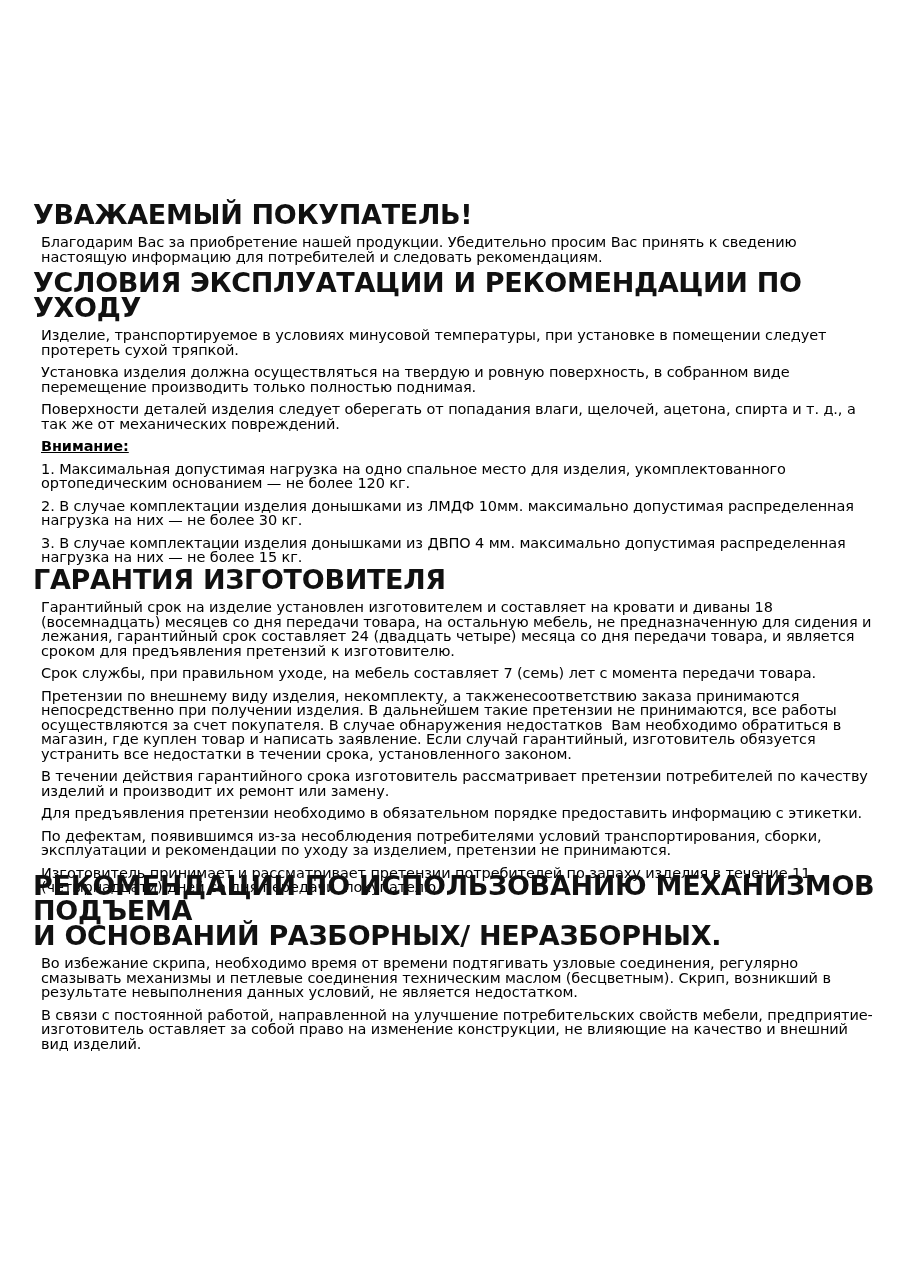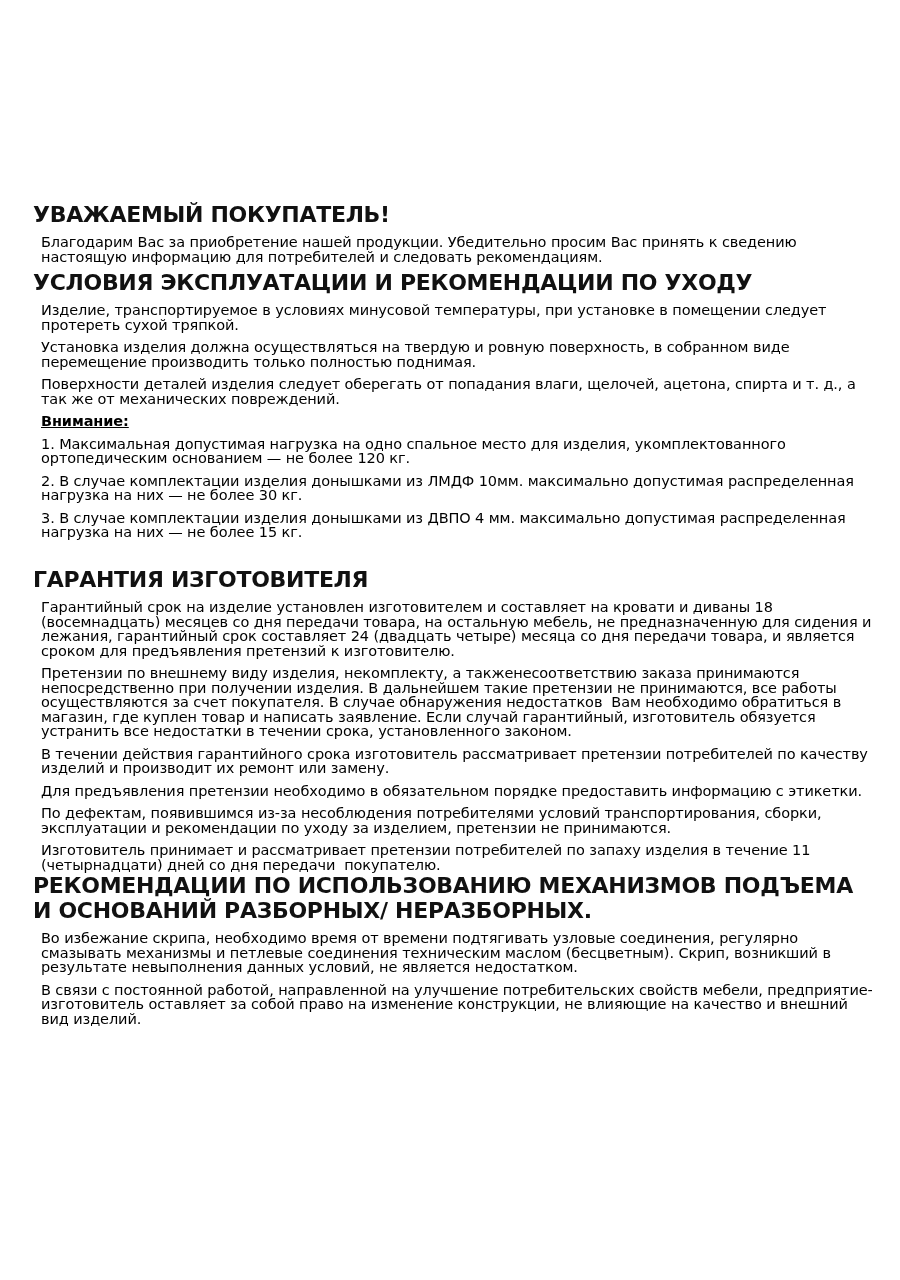--- a/index.html
+++ b/index.html
@@ -21,21 +21,21 @@
     position: absolute;
     left: 33px;
     width: 848px;
   }
   .sec-greeting   { top: 202px; }
   .sec-usage      { top: 270px; }
   .sec-warranty   { top: 567px; }
   .sec-mechanisms { top: 873px; }
   .doc-heading {
     margin: 0 0 3px 0;
-    font-size: 22px;
+    font-size: 27px;
     font-weight: 700;
     line-height: 25px;
     letter-spacing: -0.3px;
     white-space: pre-line; 
     color: #111111;
   }
   .doc-par {
     margin: 8px;
     font-size: 14.5px;
     line-height: 14.5px;
@@ -65,20 +65,21 @@
     <p class="doc-par">Поверхности деталей изделия следует оберегать от попадания влаги, щелочей, ацетона, спирта и т. д., а так же от механических повреждений.</p>
     <p class="doc-par warning">Внимание:</p>
     <p class="doc-par">1. Максимальная допустимая нагрузка на одно спальное место для изделия, укомплектованного ортопедическим основанием — не более 120 кг.</p>
     <p class="doc-par">2. В случае комплектации изделия донышками из ЛМДФ 10мм. максимально допустимая распределенная нагрузка на них — не более 30 кг.</p>
     <p class="doc-par">3. В случае комплектации изделия донышками из ДВПО 4 мм. максимально допустимая распределенная нагрузка на них — не более 15 кг.</p>
   </section>
 
   <section class="sec sec-warranty">
     <h2 class="doc-heading">ГАРАНТИЯ ИЗГОТОВИТЕЛЯ</h2>
     <p class="doc-par">Гарантийный срок на изделие установлен изготовителем и составляет на кровати и диваны 18 (восемнадцать) месяцев со дня передачи товара, на остальную мебель, не предназначенную для сидения и лежания, гарантийный срок составляет 24 (двадцать четыре) месяца со дня передачи товара, и является сроком для предъявления претензий к изготовителю.</p>
+    <p class="doc-par">Срок службы, при правильном уходе, на мебель составляет 7 (семь) лет с момента передачи товара.</p>
     <p class="doc-par">Претензии по внешнему виду изделия, некомплекту, а такженесоответствию заказа принимаются непосредственно при получении изделия. В дальнейшем такие претензии не принимаются, все работы осуществляются за счет покупателя. В случае обнаружения недостатков  Вам необходимо обратиться в магазин, где куплен товар и написать заявление. Если случай гарантийный, изготовитель обязуется устранить все недостатки в течении срока, установленного законом.</p>
     <p class="doc-par">В течении действия гарантийного срока изготовитель рассматривает претензии потребителей по качеству изделий и производит их ремонт или замену.</p>
     <p class="doc-par">Для предъявления претензии необходимо в обязательном порядке предоставить информацию с этикетки.</p>
     <p class="doc-par">По дефектам, появившимся из-за несоблюдения потребителями условий транспортирования, сборки, эксплуатации и рекомендации по уходу за изделием, претензии не принимаются.</p>
     <p class="doc-par">Изготовитель принимает и рассматривает претензии потребителей по запаху изделия в течение 11 (четырнадцати) дней со дня передачи  покупателю.</p>
   </section>
 
   <section class="sec sec-mechanisms">
     <h2 class="doc-heading">РЕКОМЕНДАЦИИ ПО ИСПОЛЬЗОВАНИЮ МЕХАНИЗМОВ ПОДЪЕМА
 И ОСНОВАНИЙ РАЗБОРНЫХ/ НЕРАЗБОРНЫХ.</h2>

